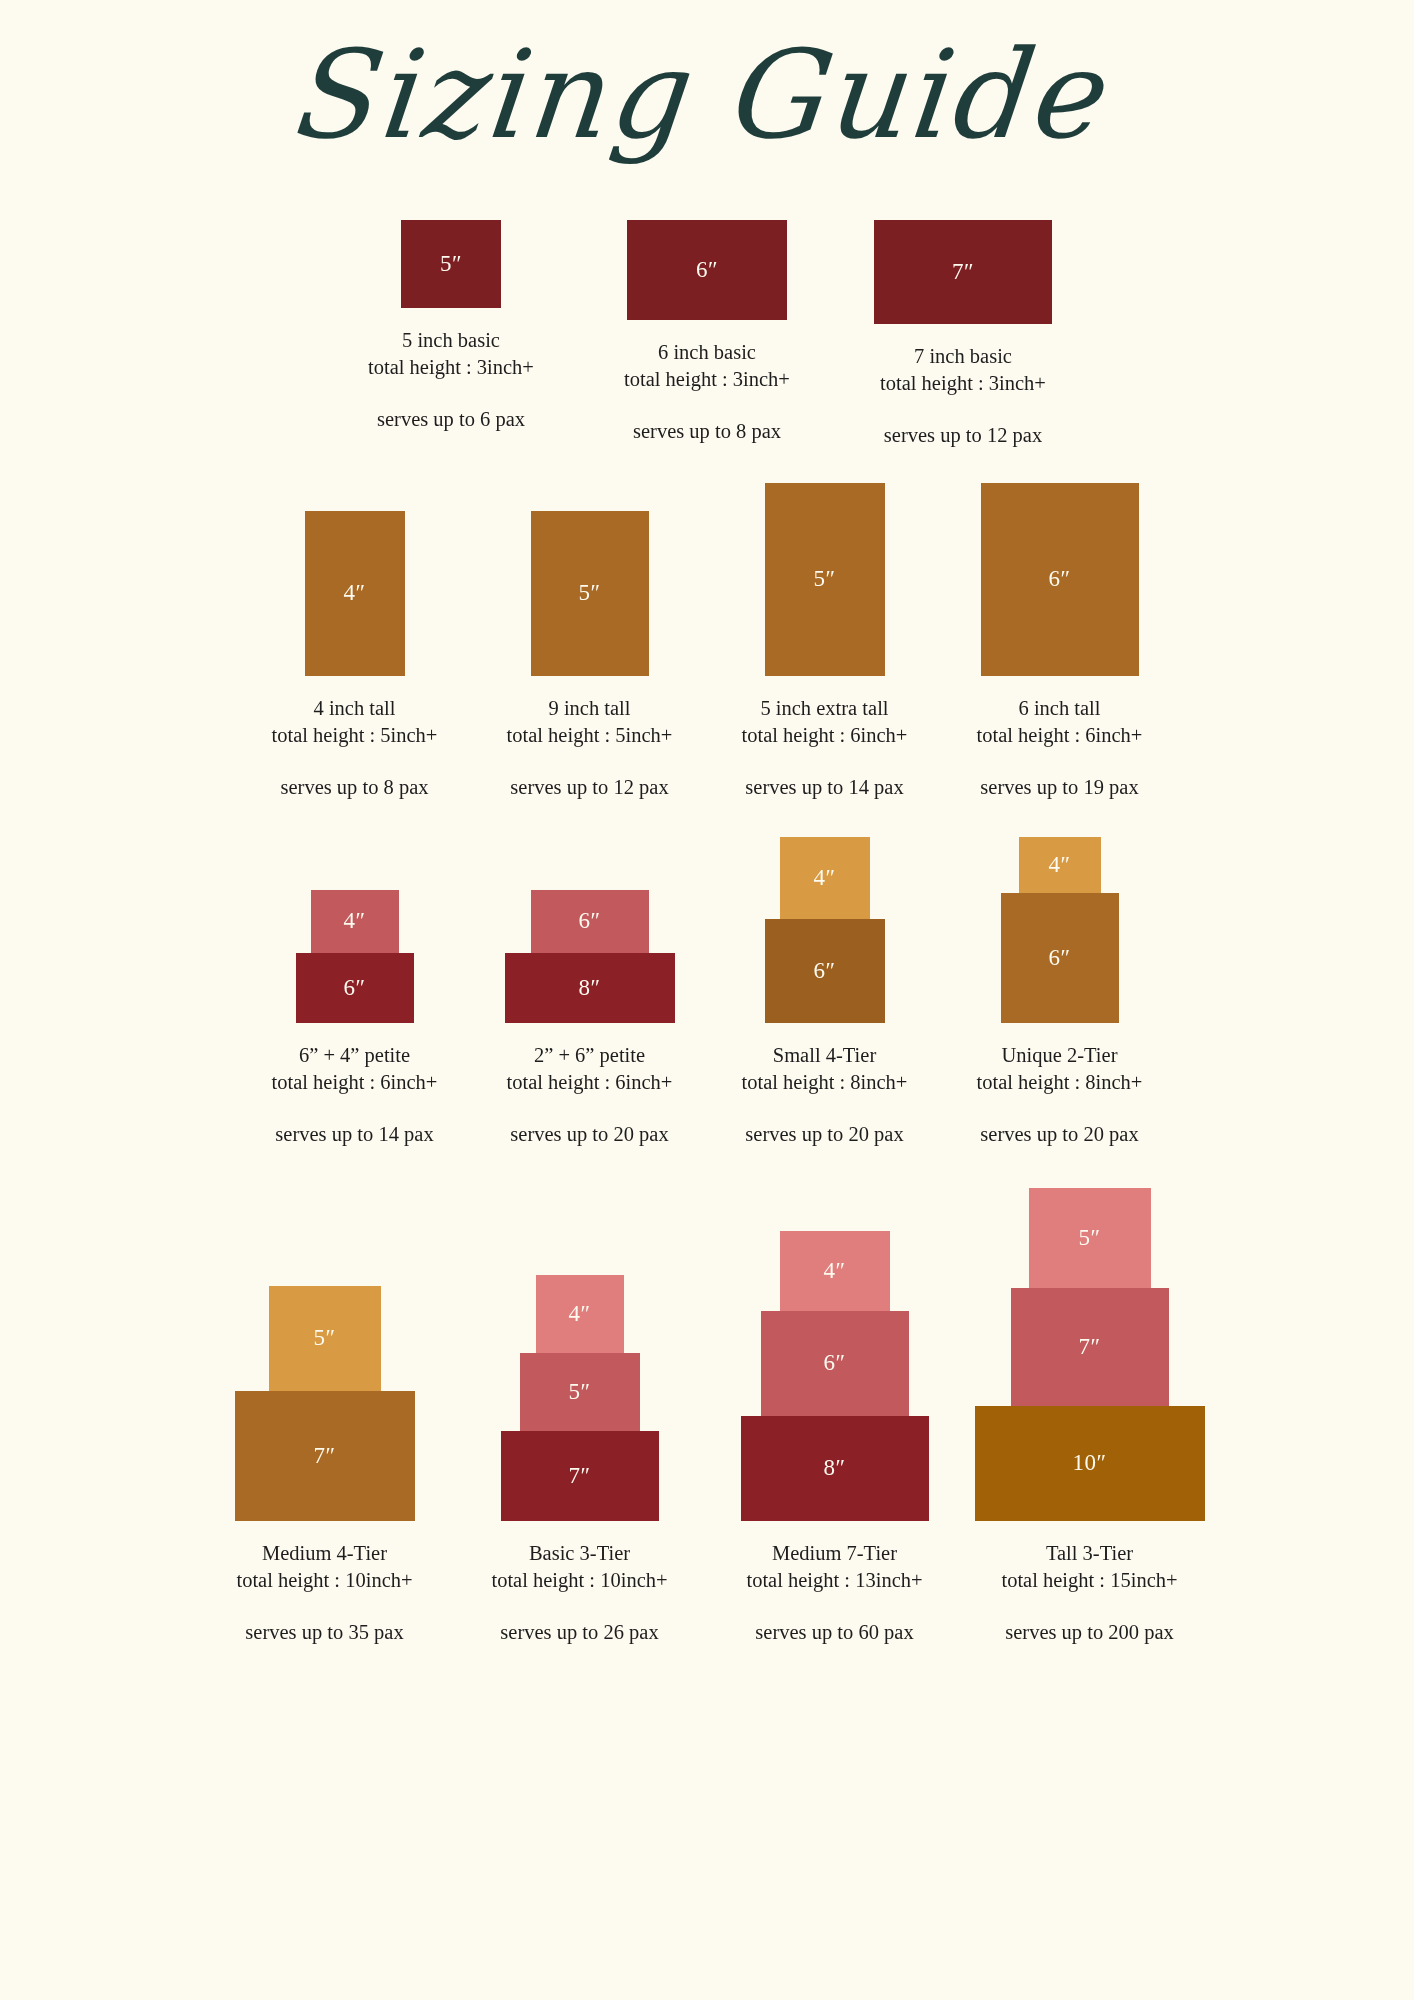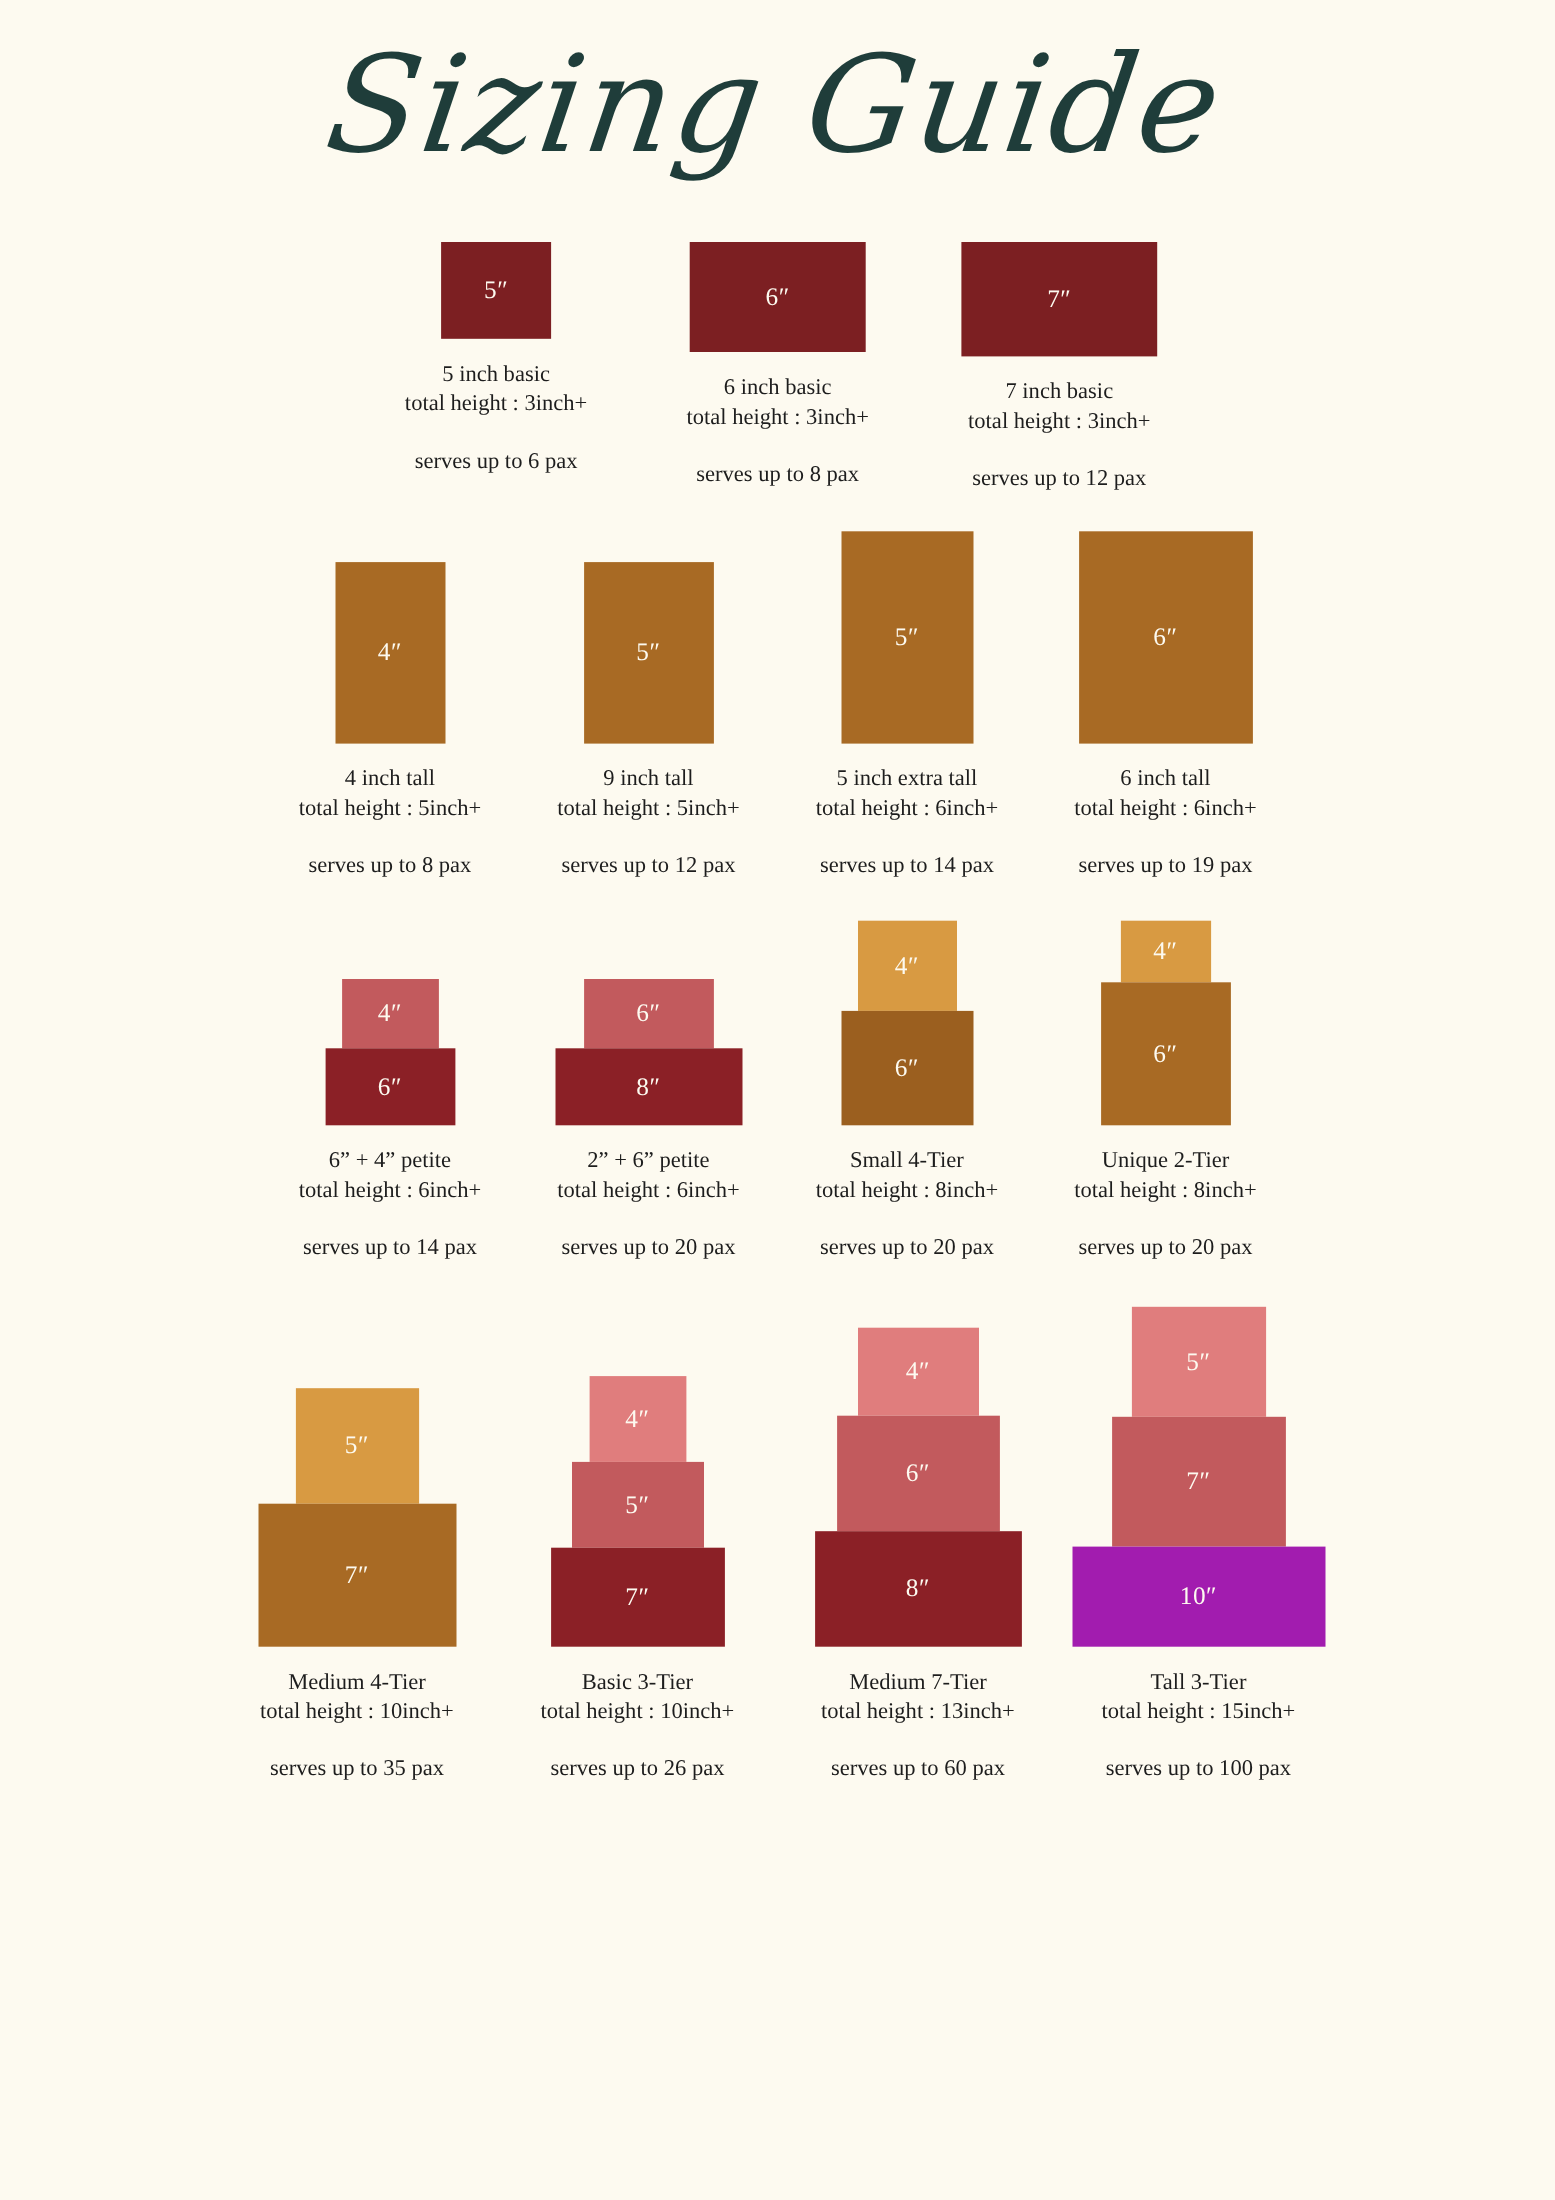--- a/index.html
+++ b/index.html
@@ -220,21 +220,21 @@
           <div class="tier" style="width: 188px; height: 105px; background: rgb(139, 32, 38);">8″</div>
         </div>
         <div class="caption">Medium 7-Tier
 total height : 13inch+</div>
         <div class="serves">serves up to 60 pax</div>
       </div>
       <div class="item">
         <div class="stack">
           <div class="tier" style="width: 122px; height: 100px; background: rgb(224, 125, 125);">5″</div>
           <div class="tier" style="width: 158px; height: 118px; background: rgb(194, 90, 93);">7″</div>
-          <div class="tier" style="width: 230px; height: 91px; background: #a21caf;">10″</div>
+          <div class="tier" style="width: 230px; height: 115px; background: #a16207;">10″</div>
         </div>
         <div class="caption">Tall 3-Tier
 total height : 15inch+</div>
-        <div class="serves">serves up to 100 pax</div>
+        <div class="serves">serves up to 200 pax</div>
       </div>
     </div>
 
 </div>
 
 </body></html>

